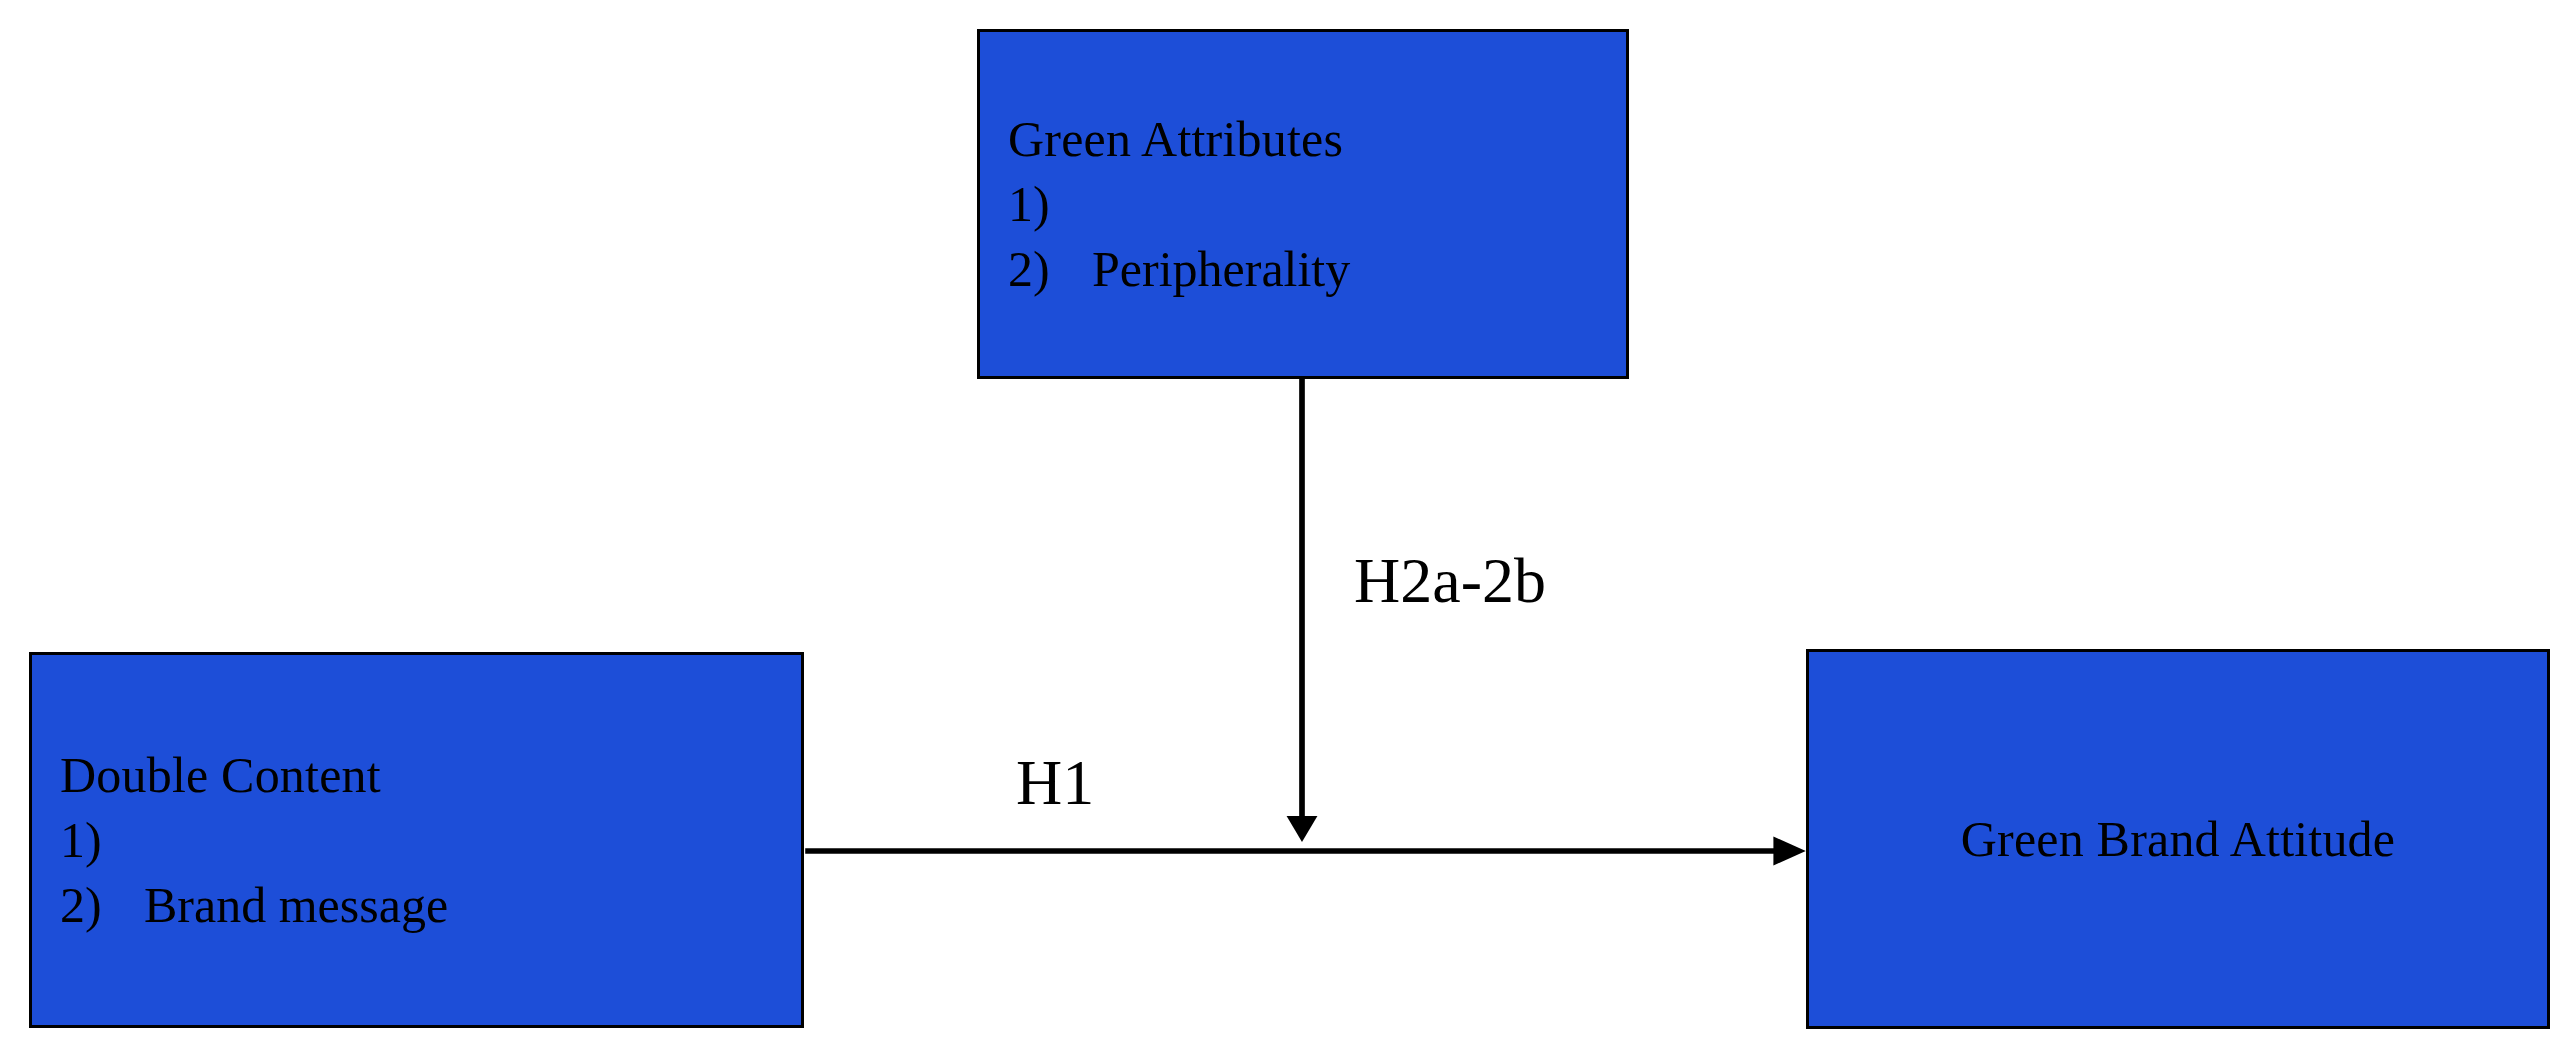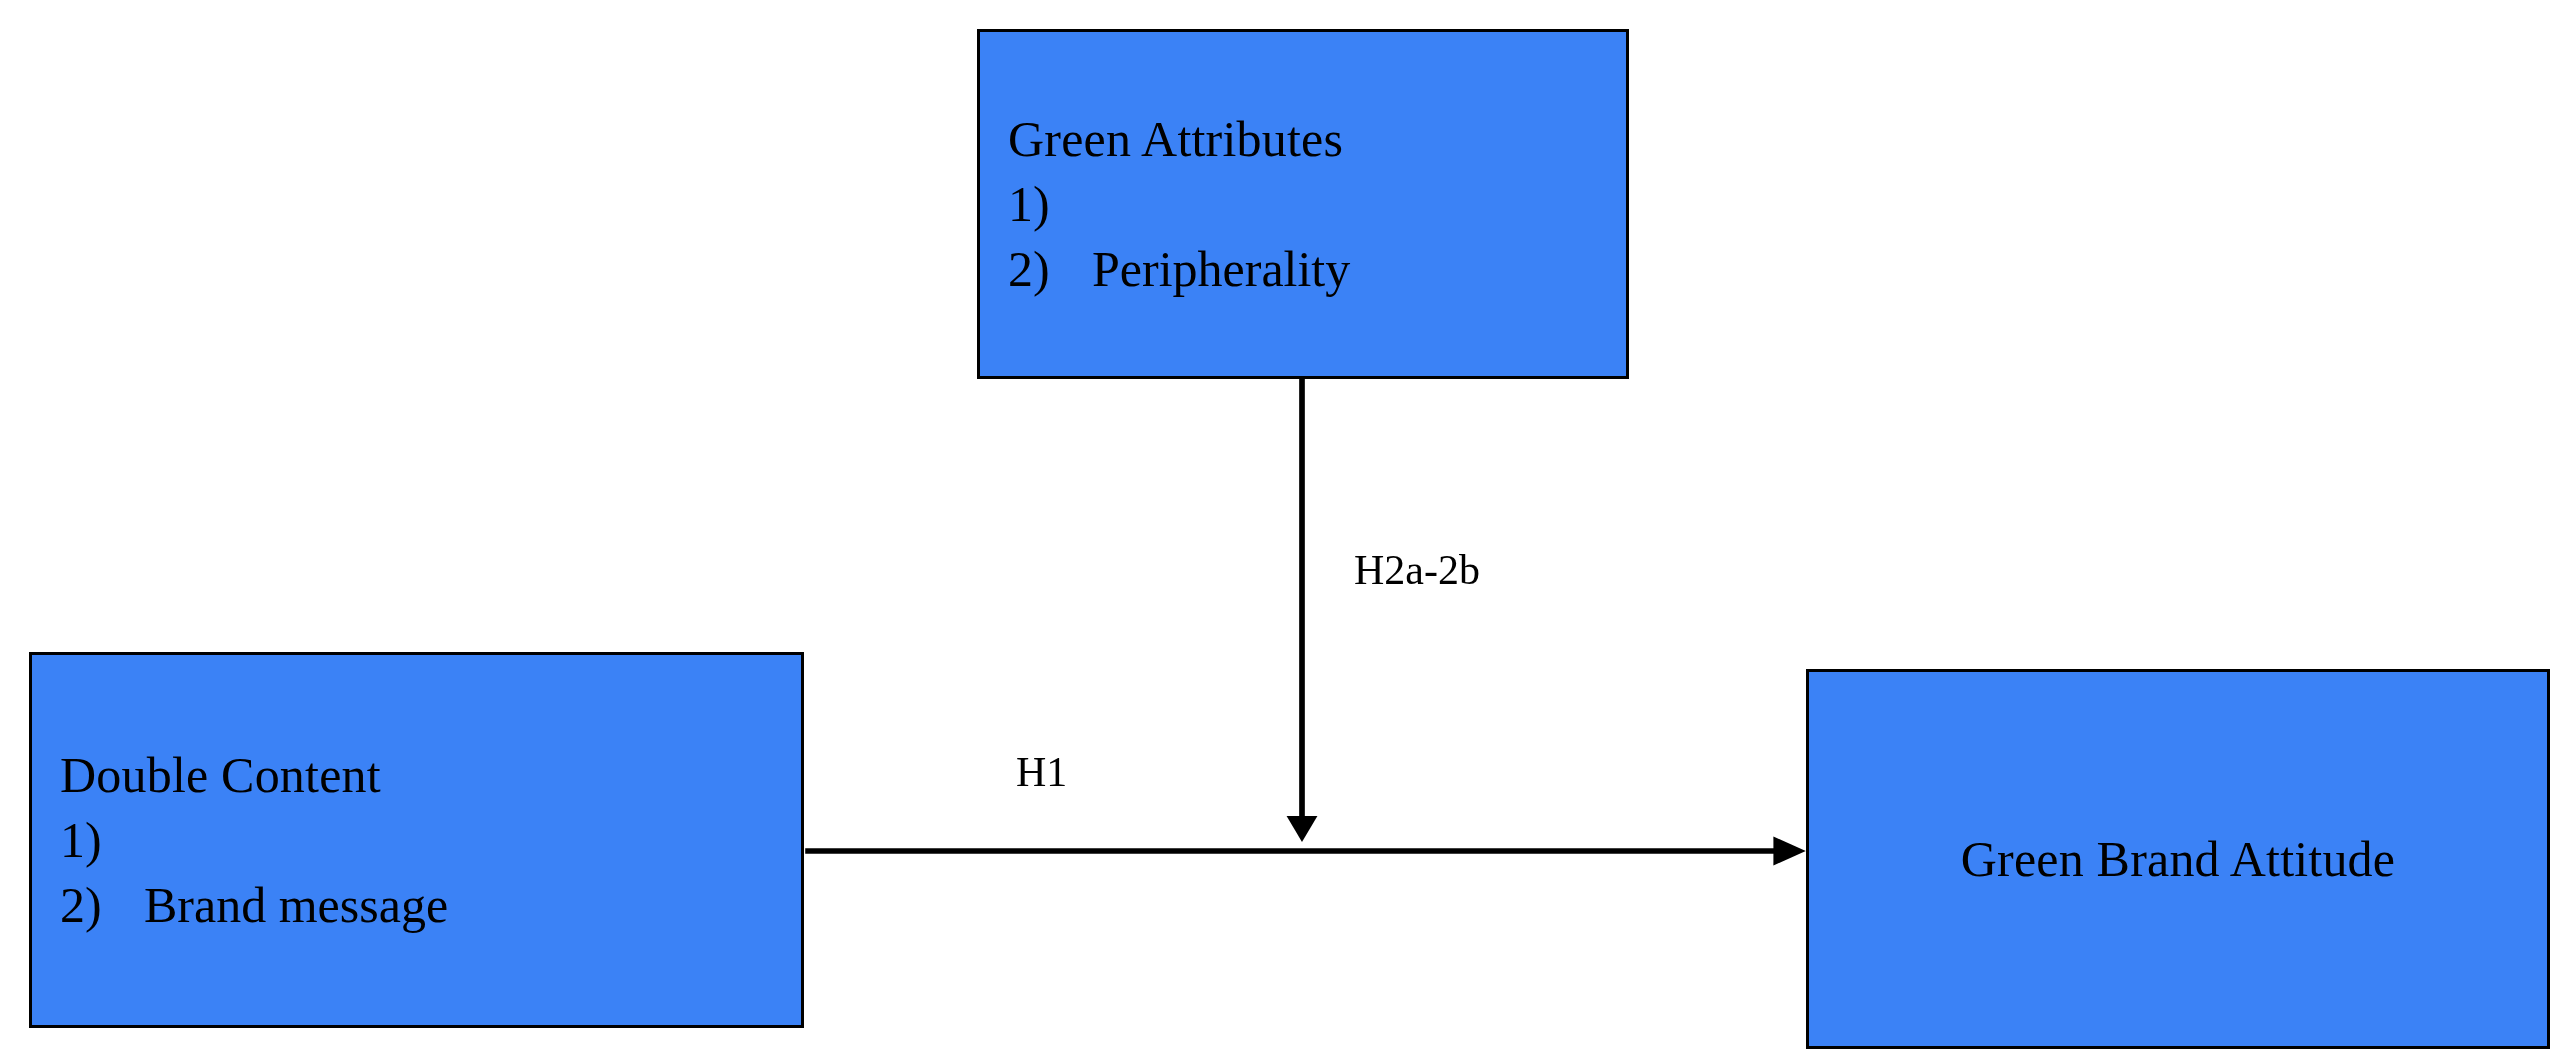--- a/index.html
+++ b/index.html
@@ -18,21 +18,21 @@
     width: 2576px;
     height: 1055px;
     background: #ffffff;
     overflow: hidden;
   }
 
   
   .node-box {
     position: absolute;
     box-sizing: border-box;
-    background: #3b82f6;
+    background: #1d4ed8;
     border: 3.2px solid #000000;
     display: flex;
     flex-direction: column;
     justify-content: center;
   }
 
   .node-inner {
     padding: 0 28px;
   }
 
@@ -81,21 +81,20 @@
     width: 775px;
     height: 376px;
   }
 
   #node-green-brand-attitude {
     left: 1806px;
     top: 649px;
     width: 744px;
     height: 380px;
     justify-content: center;
-    margin-top: 20px;
   }
 
   #node-green-brand-attitude .node-title {
     text-align: center;
   }
 
   
   .connector {
     position: absolute;
   }
@@ -112,21 +111,21 @@
   #arrow-h2 {
     left: 1284px;
     top: 376px;
     width: 36px;
     height: 466px;
   }
 
   
   .edge-label {
     position: absolute;
-    font-size: 42px;
+    font-size: 64px;
     line-height: 1;
     white-space: nowrap;
   }
 
   #edge-label-h1 {
     left: 1016px;
     top: 751px;
   }
 
   #edge-label-h2 {

